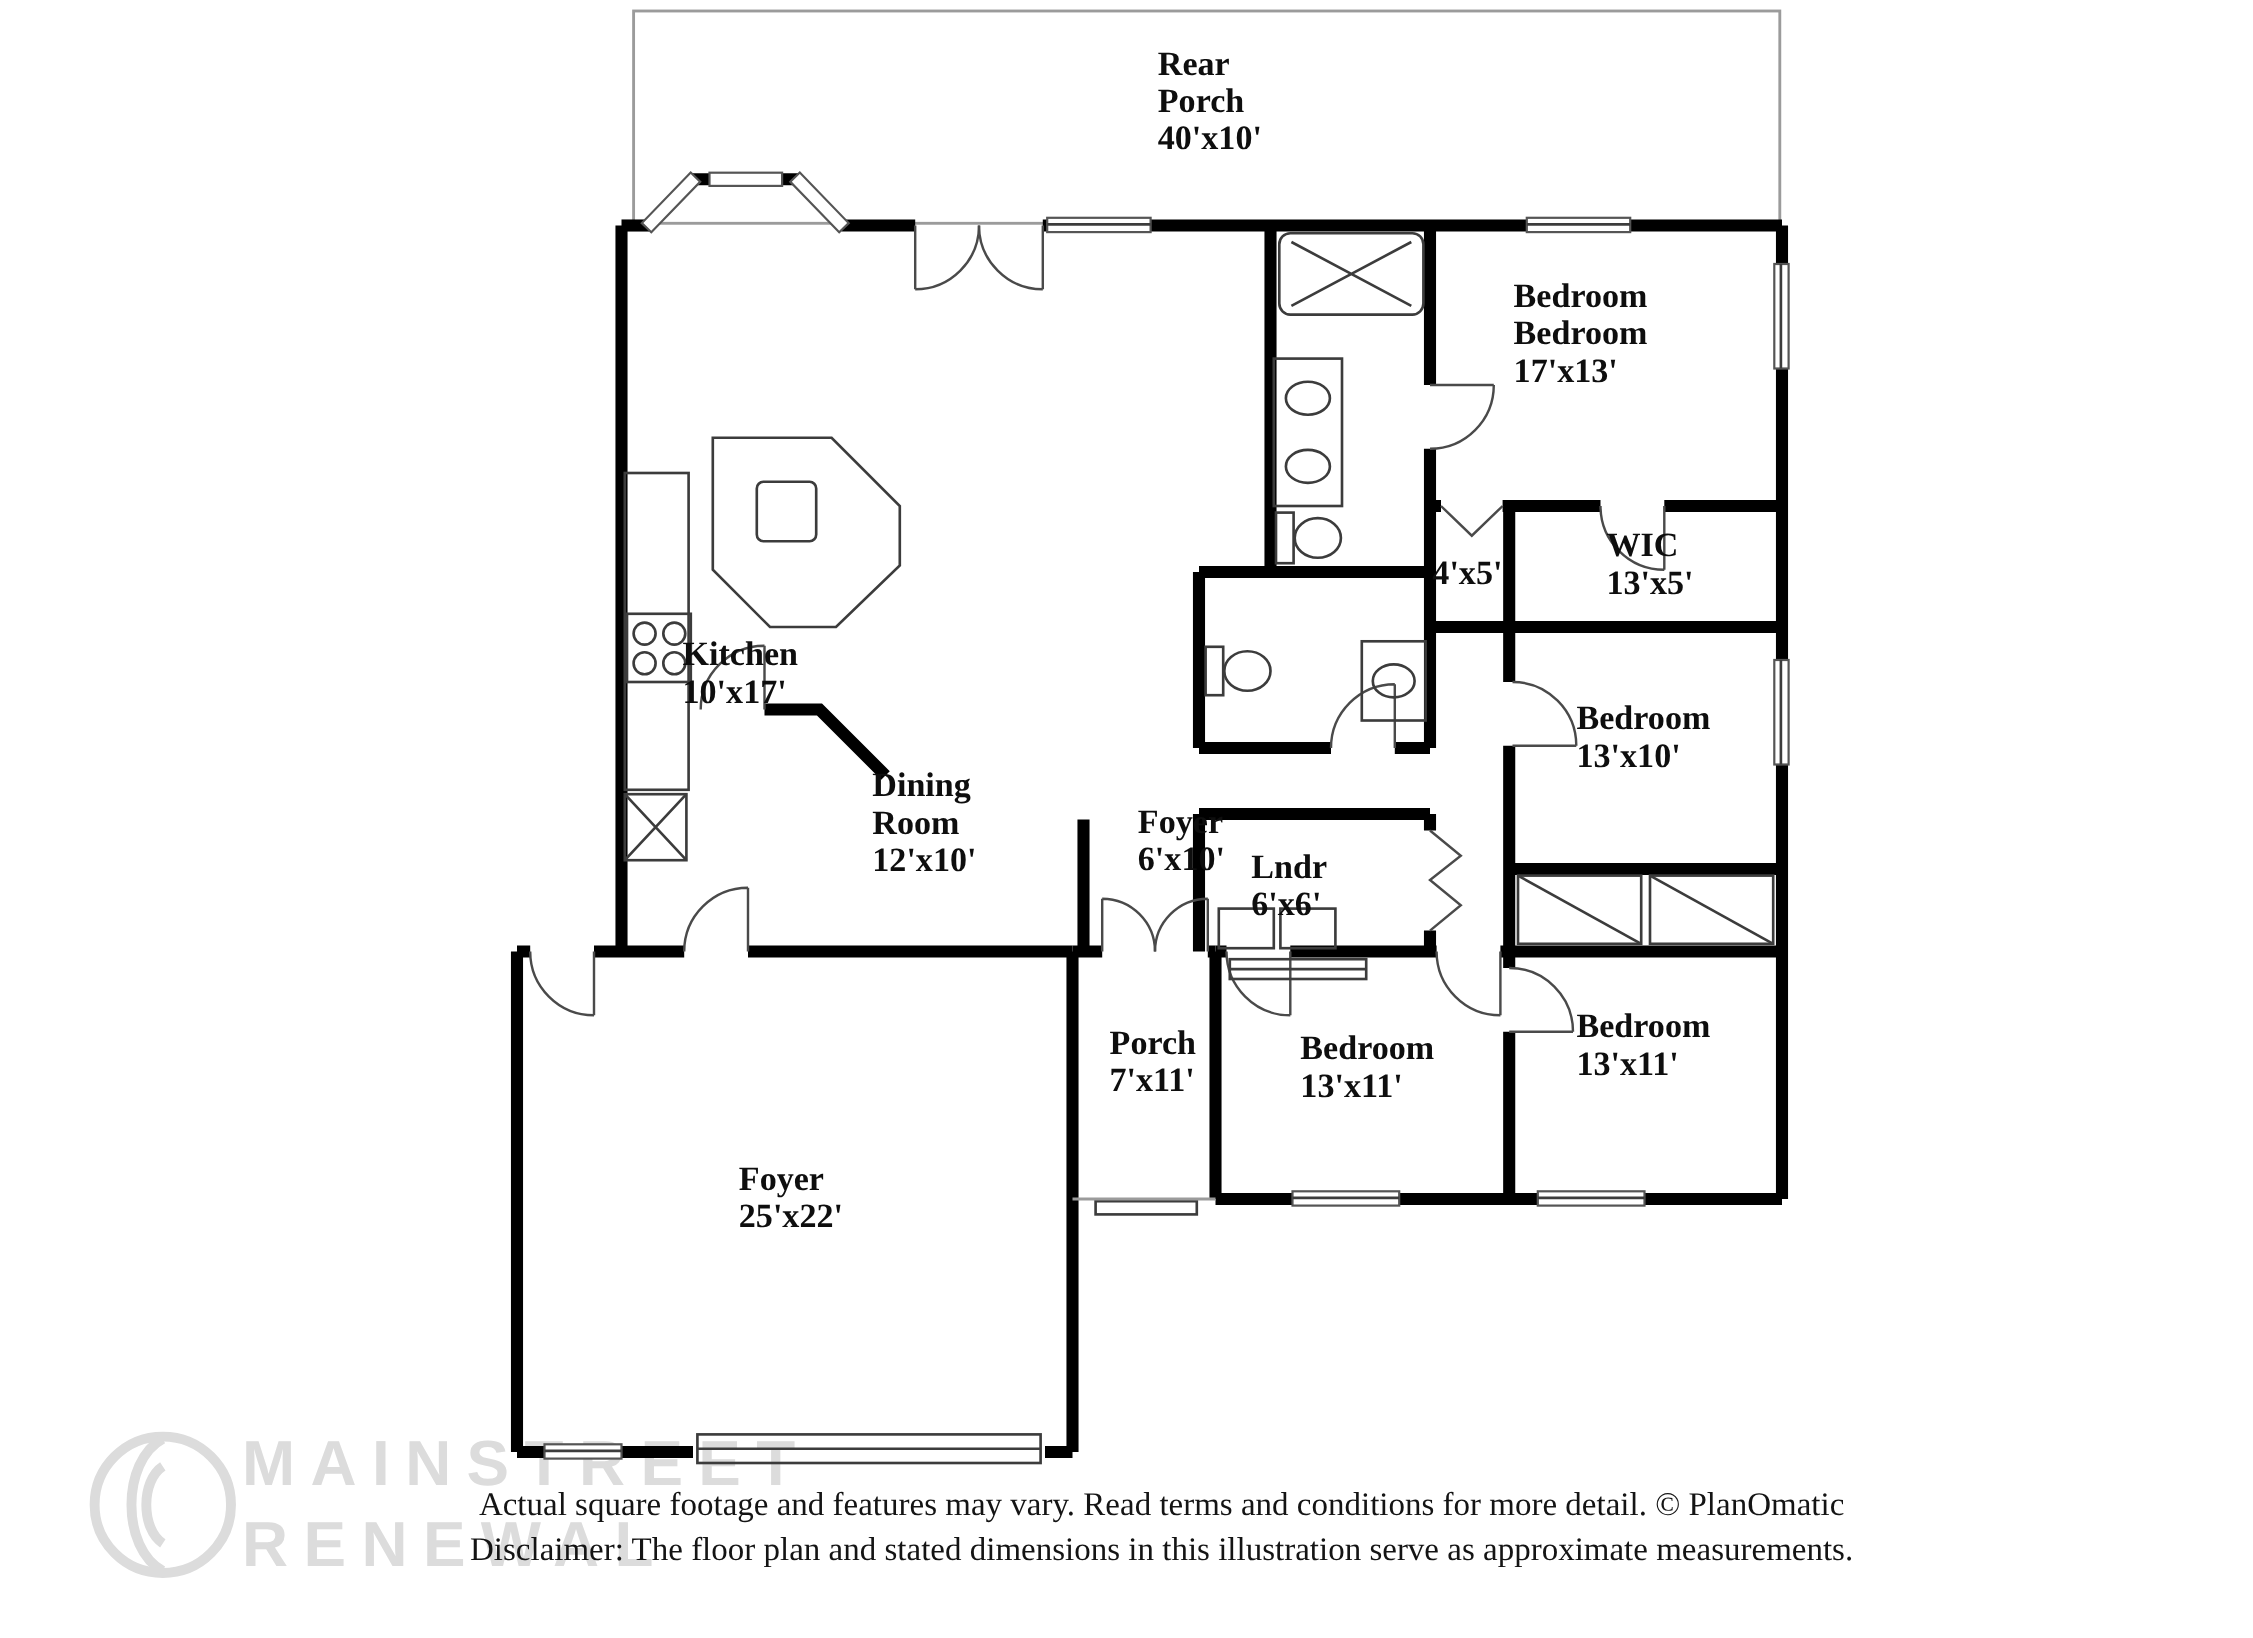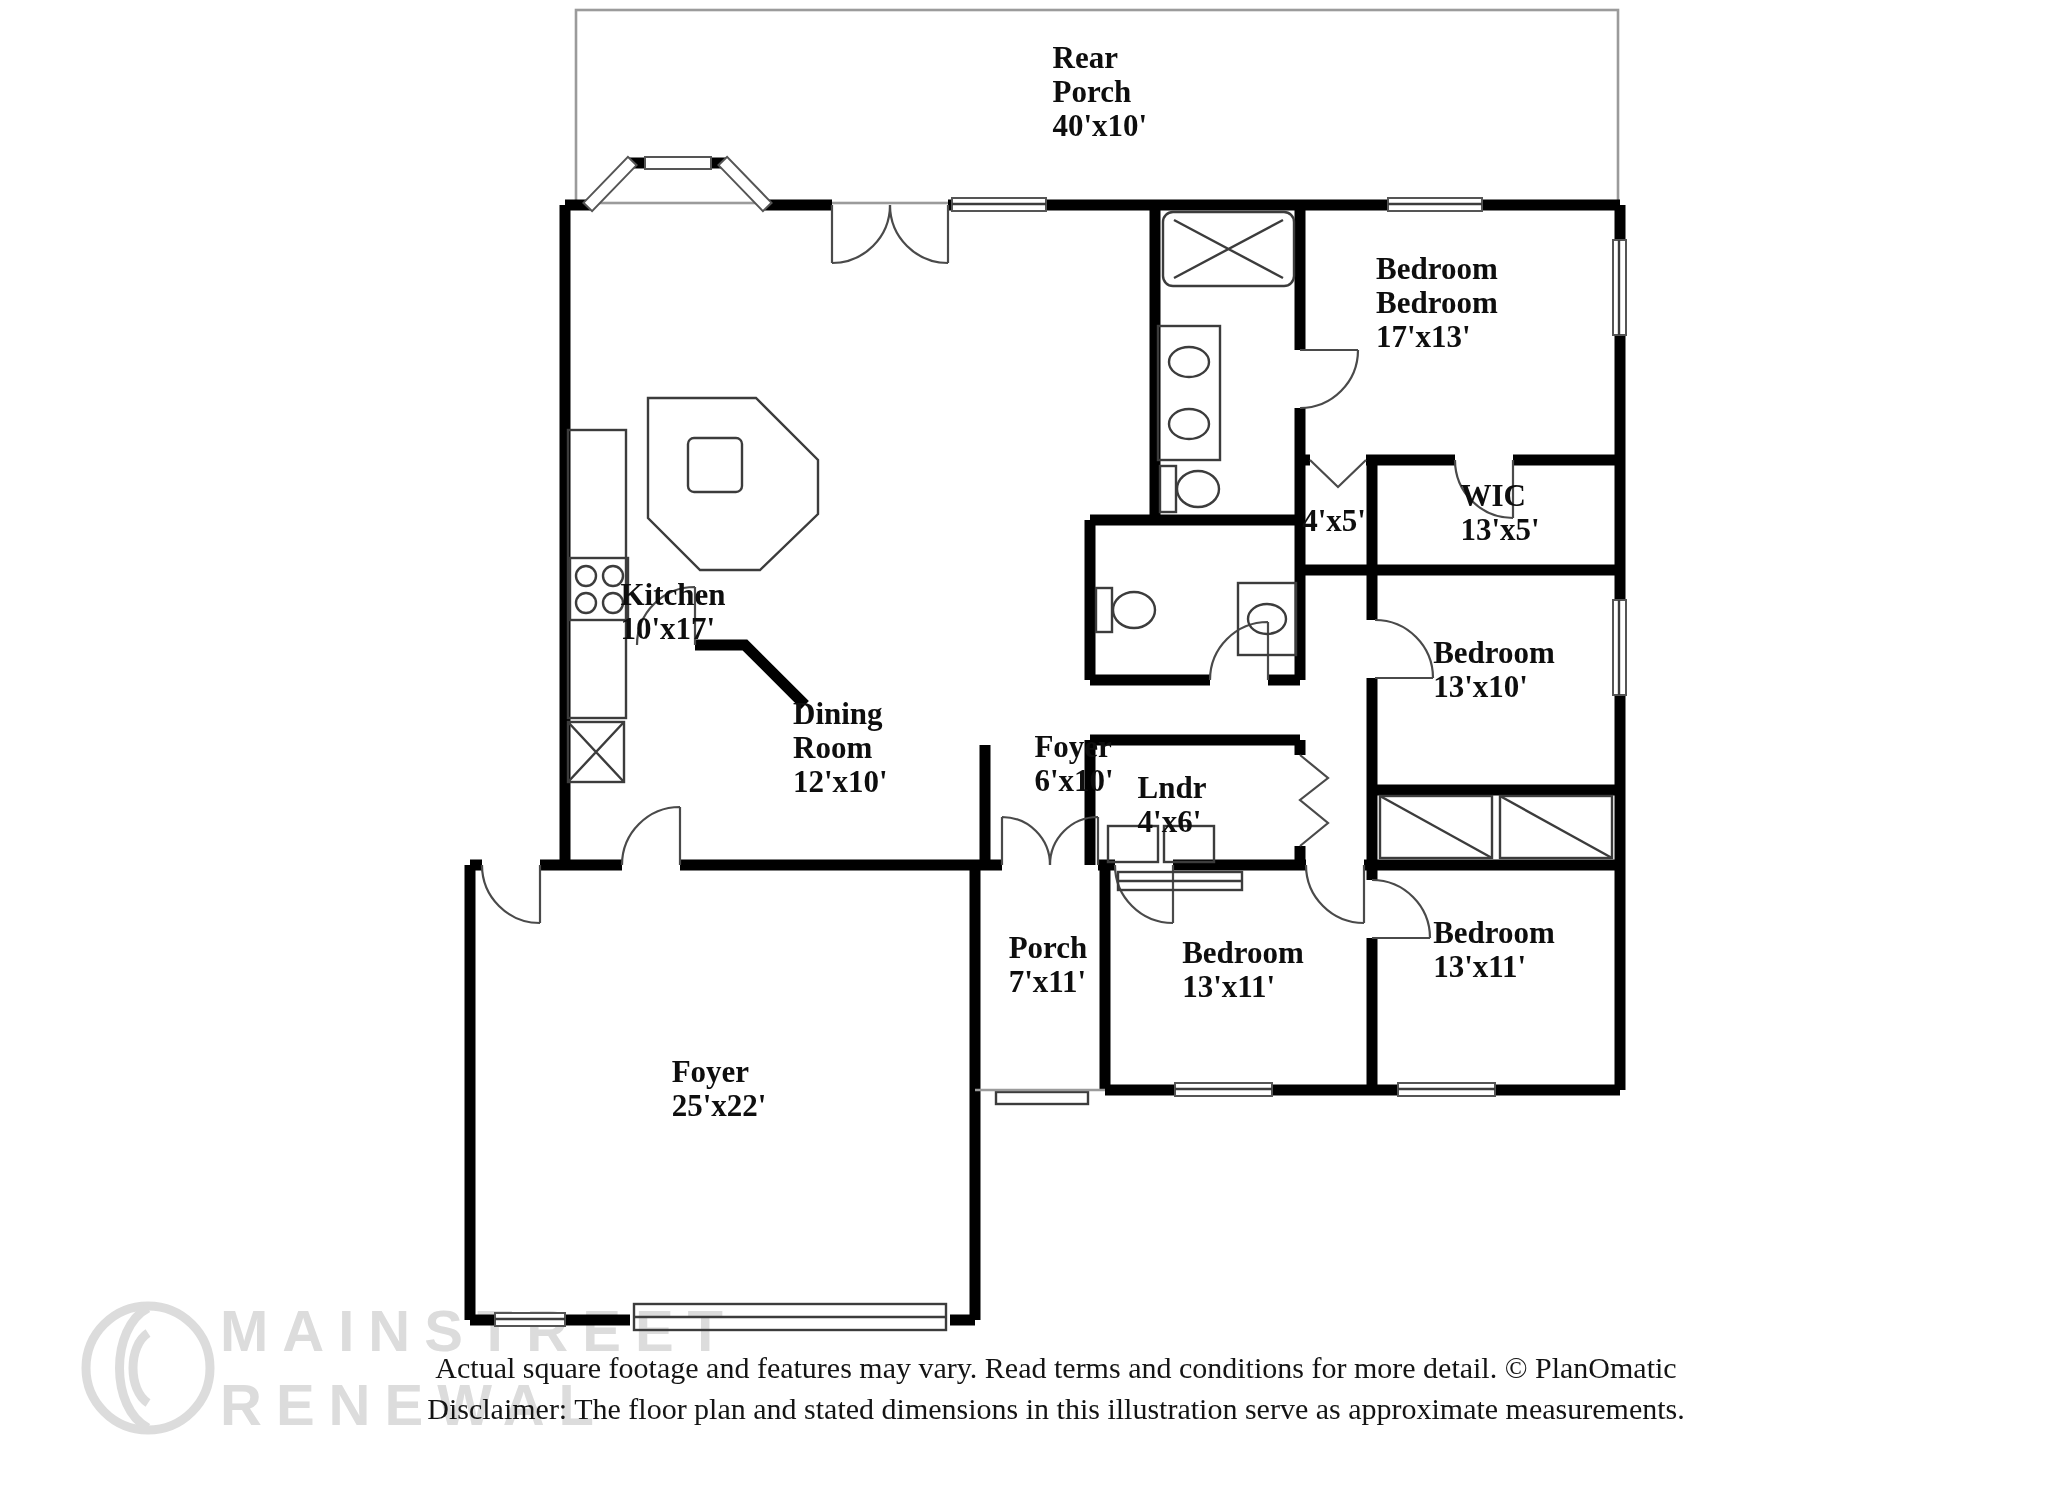--- a/index.html
+++ b/index.html
@@ -238,21 +238,21 @@
   <div class="lbl p-dining">
     <span class="nm">Dining Room</span>
     <span class="dm">12'x10'</span>
   </div>
   <div class="lbl p-foyer">
     <span class="nm">Foyer</span>
     <span class="dm">6'x10'</span>
   </div>
   <div class="lbl p-lndr">
     <span class="nm">Lndr</span>
-    <span class="dm">4'x6'</span>
+    <span class="dm">6'x6'</span>
   </div>
   <div class="lbl p-porch">
     <span class="nm">Porch</span>
     <span class="dm">7'x11'</span>
   </div>
   <div class="lbl p-bed3">
     <span class="nm">Bedroom</span>
     <span class="dm">13'x11'</span>
   </div>
   <div class="lbl p-bed4">

